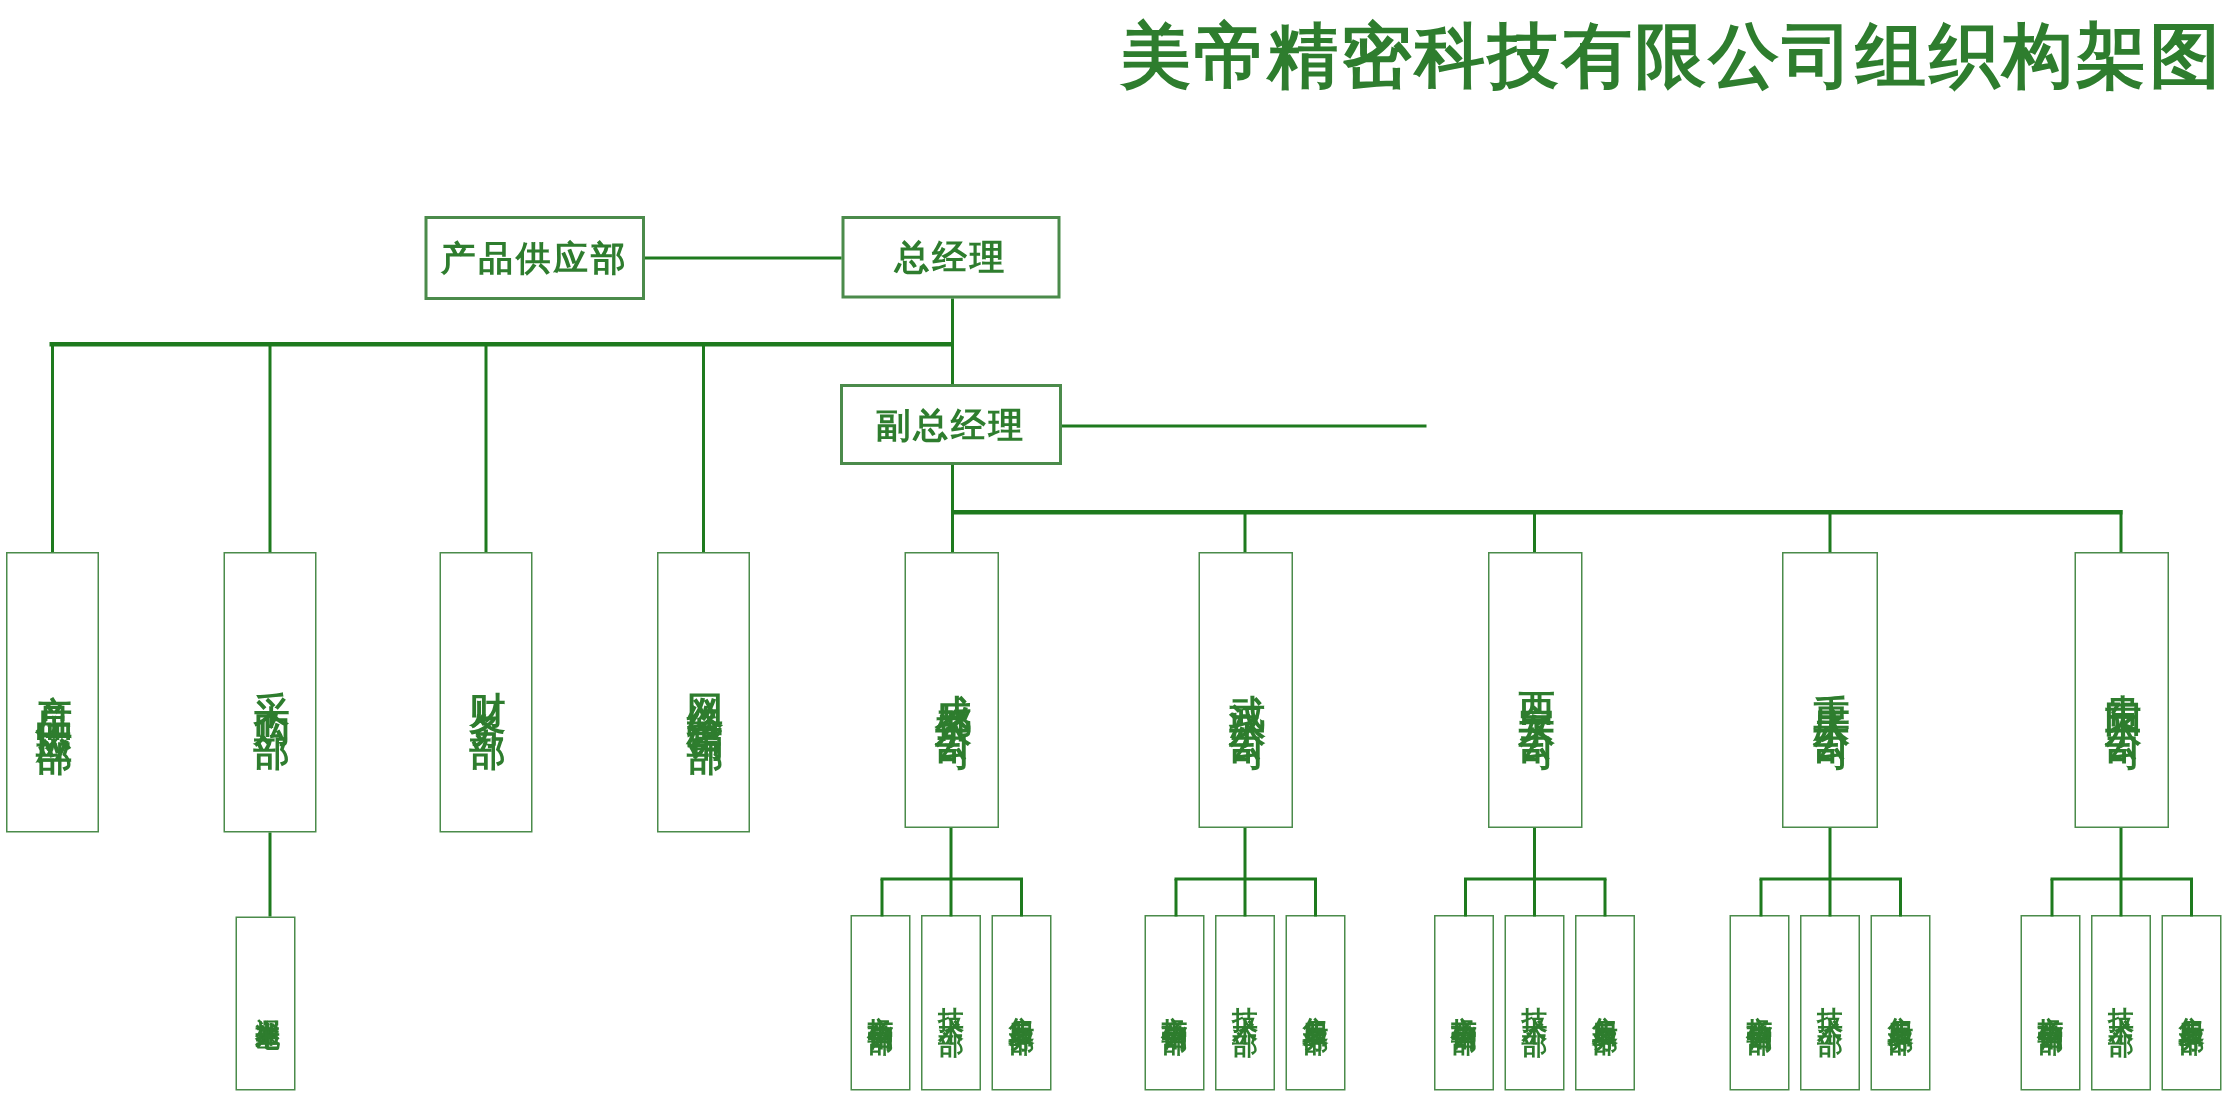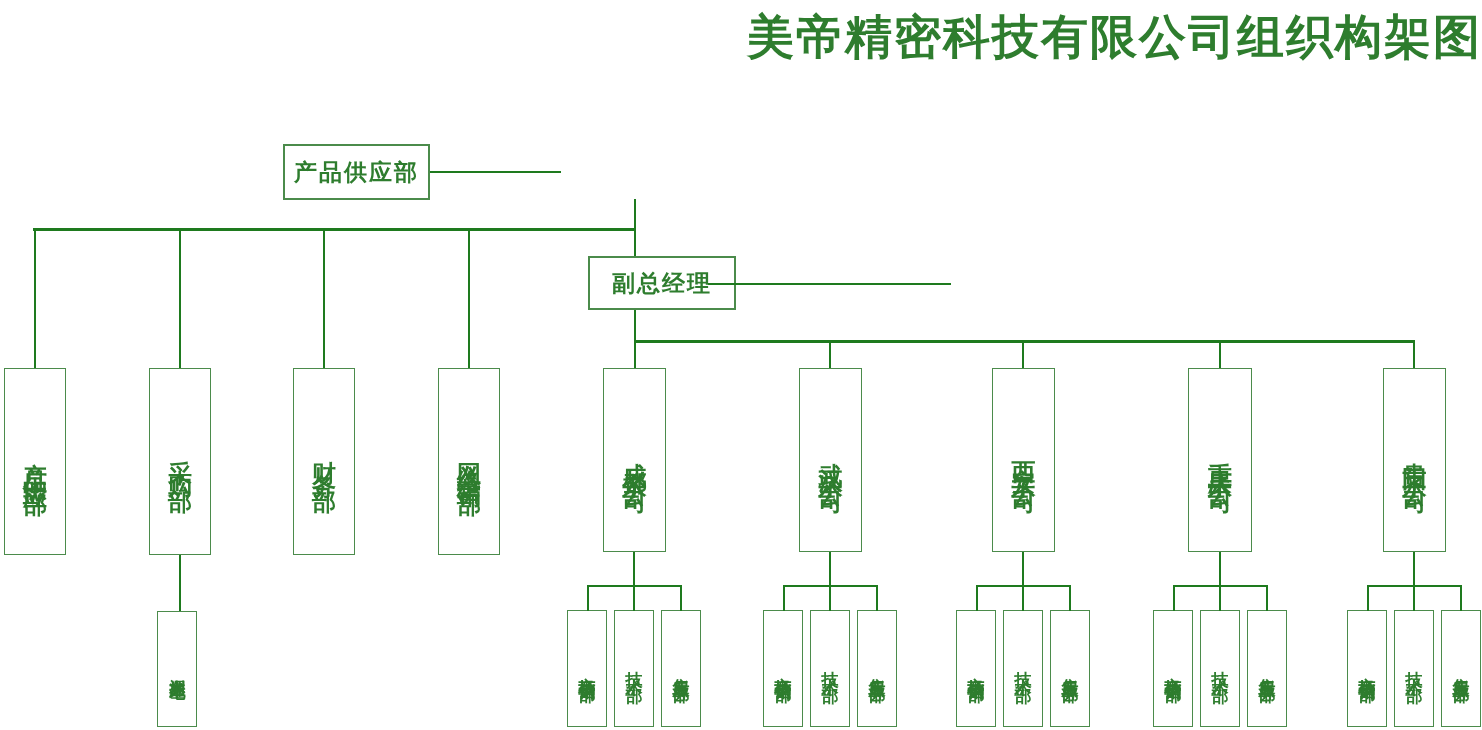--- a/index.html
+++ b/index.html
@@ -30,21 +30,22 @@
   .hl.bus{height:3px;}
 </style>
 </head>
 <body>
 
 <div class="stage">
 
   <div class="title">美帝精密科技有限公司组织构架图</div>
 
   <div class="box hbox" style="left:283px;top:144px;width:147px;height:56px">产品供应部</div>
-  <div class="box hbox" style="left:588px;top:256px;width:148px;height:54px">副总经理</div>
+  <div class="box hbox" style="left:561px;top:144px;width:146px;height:55px">总经理</div>
+  <div class="box hbox" style="left:560px;top:256px;width:148px;height:54px">副总经理</div>
 
   <div class="box vbox dept" style="left:4px;top:368px;width:62px;height:187px">产品供应部</div>
   <div class="box vbox dept short" style="left:149px;top:368px;width:62px;height:187px">采购部</div>
   <div class="box vbox dept short" style="left:293px;top:368px;width:62px;height:187px">财务部</div>
   <div class="box vbox dept" style="left:438px;top:368px;width:62px;height:187px">网络营销部</div>
 
   <div class="box vbox base" style="left:157px;top:611px;width:40px;height:116px">深圳生产基地</div>
 
   <div class="box vbox sub" style="left:603px;top:368px;width:63px;height:184px">成都子公司</div>
   <div class="box vbox sub" style="left:799px;top:368px;width:63px;height:184px">武汉子公司</div>

